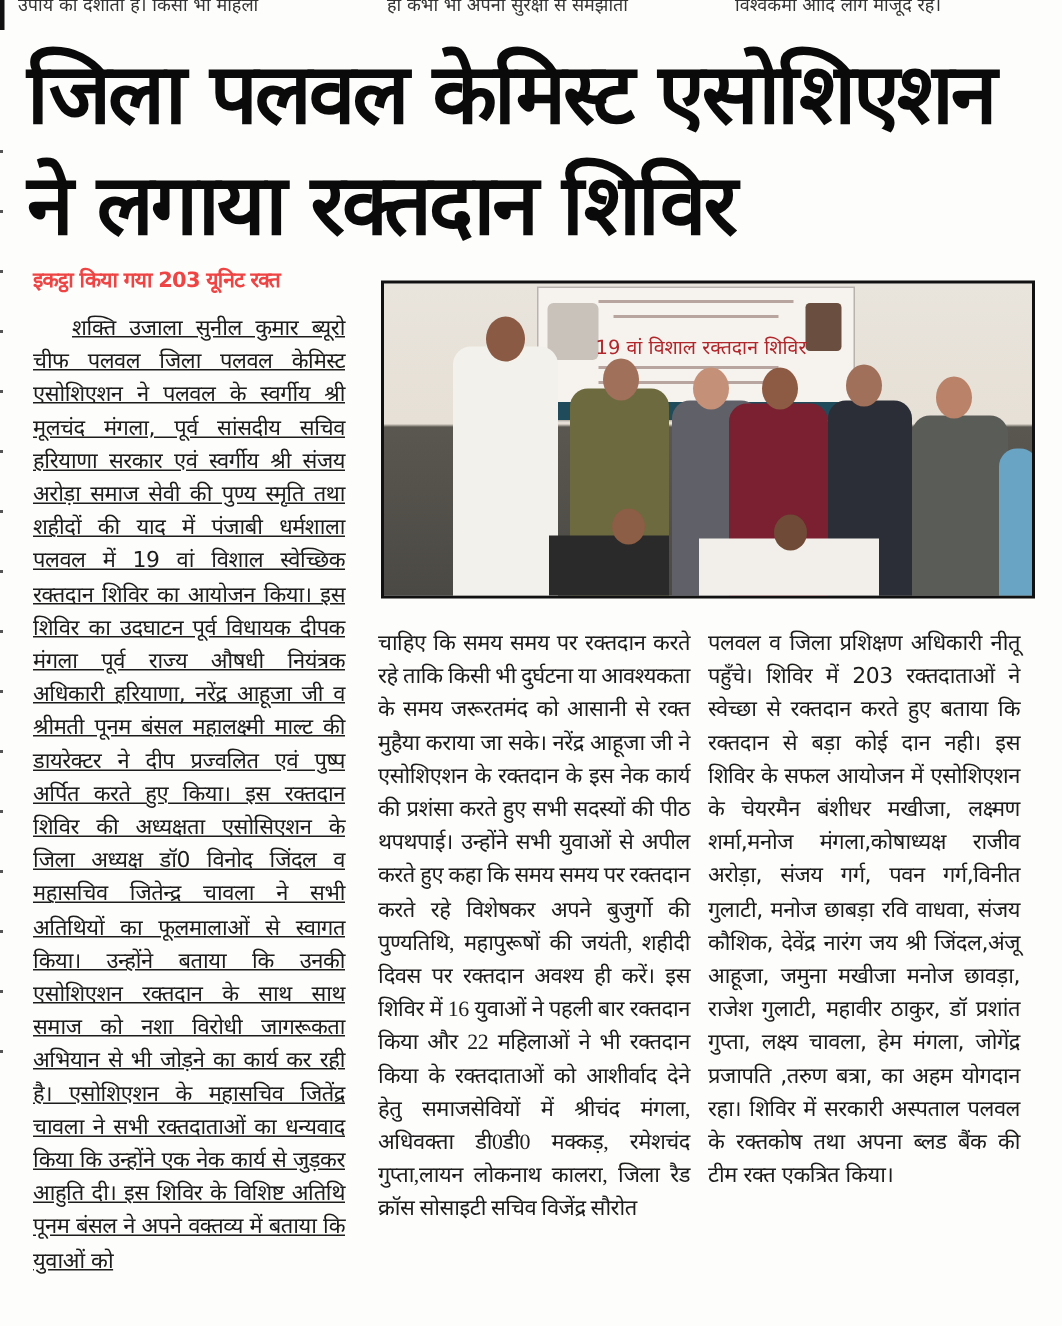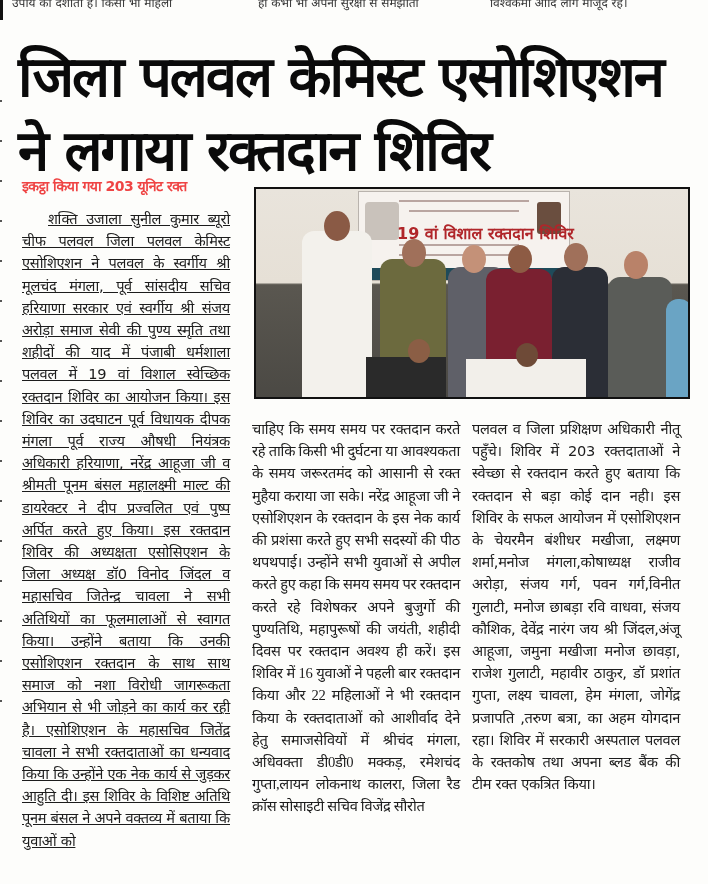--- a/index.html
+++ b/index.html
@@ -6,38 +6,38 @@
   body { width:708px; height:884px; background:#fdfdfb; overflow:hidden; position:relative;
          font-family:"DejaVu Sans", sans-serif; color:#1a1a1a; }
   .top-strip { position:absolute; left:0; top:-6px; width:708px; height:16px; font-size:12px;
                color:#333; white-space:nowrap; }
   .top-strip span { position:absolute; top:0; }
   .left-rule { position:absolute; left:0; top:0; width:3px; height:20px; background:#111; }
   .edge-dots { position:absolute; left:0; top:40px; width:4px; height:840px; }
   .edge-dots i { position:absolute; left:0; width:2px; height:2px; background:#555; }
   .headline { position:absolute; left:18px; width:680px; font-family:"DejaVu Sans", sans-serif;
               font-weight:bold; color:#0a0a0a; white-space:nowrap; letter-spacing:-2px;
-              transform-origin:left top;margin-top:14px; }
+              transform-origin:left top; }
   .hl1 { top:22px; font-size:56px; transform:scaleX(1.0); }
   .hl2 { top:96px; font-size:56px; }
   .subhead { position:absolute; left:22px; top:176px; font-size:14px; font-weight:bold;
              color:#ef4444; white-space:nowrap; letter-spacing:-0.5px; }
   .col { position:absolute; font-size:14.6px; line-height:22.2px; text-align:justify;
          color:#1c1c1c; letter-spacing:-0.3px; }
   .col p { margin:0; }
   .col1 { left:22px; top:208px; width:208px;text-decoration:underline; }
   .col1 .indent { text-indent:26px; }
   .col2 { left:252px; top:418px; width:208px;font-family:Liberation Serif, serif; }
   .col3 { left:472px; top:418px; width:208px; }
   .photo { position:absolute; left:254px; top:187px; width:436px; height:212px;
            border:2px solid #111; box-sizing:border-box; overflow:hidden;
            background:linear-gradient(180deg,#e9e4dc 0%,#e6e0d6 45%,#5a5750 46%,#4b4944 100%); }
   .banner { position:absolute; left:102px; top:2px; width:210px; height:88px;
             background:#f6f2ee; border:1px solid #b9b3ad; }
-  .banner .btitle { position:absolute; left:38px; top:30px; font-size:16px; font-weight:bold;
+  .banner .btitle { position:absolute; left:38px; top:30px; font-size:13px; font-weight:normal;
                     color:#b0262a; white-space:nowrap; }
   .banner .bline { position:absolute; left:40px; height:2px; background:#b9a5a0; }
   .banner .portrait1 { position:absolute; left:6px; top:10px; width:34px; height:38px;
                        background:#c9c2bb; border-radius:4px; }
   .banner .portrait2 { position:absolute; right:8px; top:10px; width:24px; height:32px;
                        background:#6a4e3f; border-radius:3px; }
   .banner .footer { position:absolute; left:0; bottom:0; width:100%; height:12px; background:#1f4b5a; }
   .person { position:absolute; border-radius:12px 12px 2px 2px; }
   .head { position:absolute; border-radius:50%; background:#a0705a; }
   .bed { position:absolute; background:#f2efea; }

